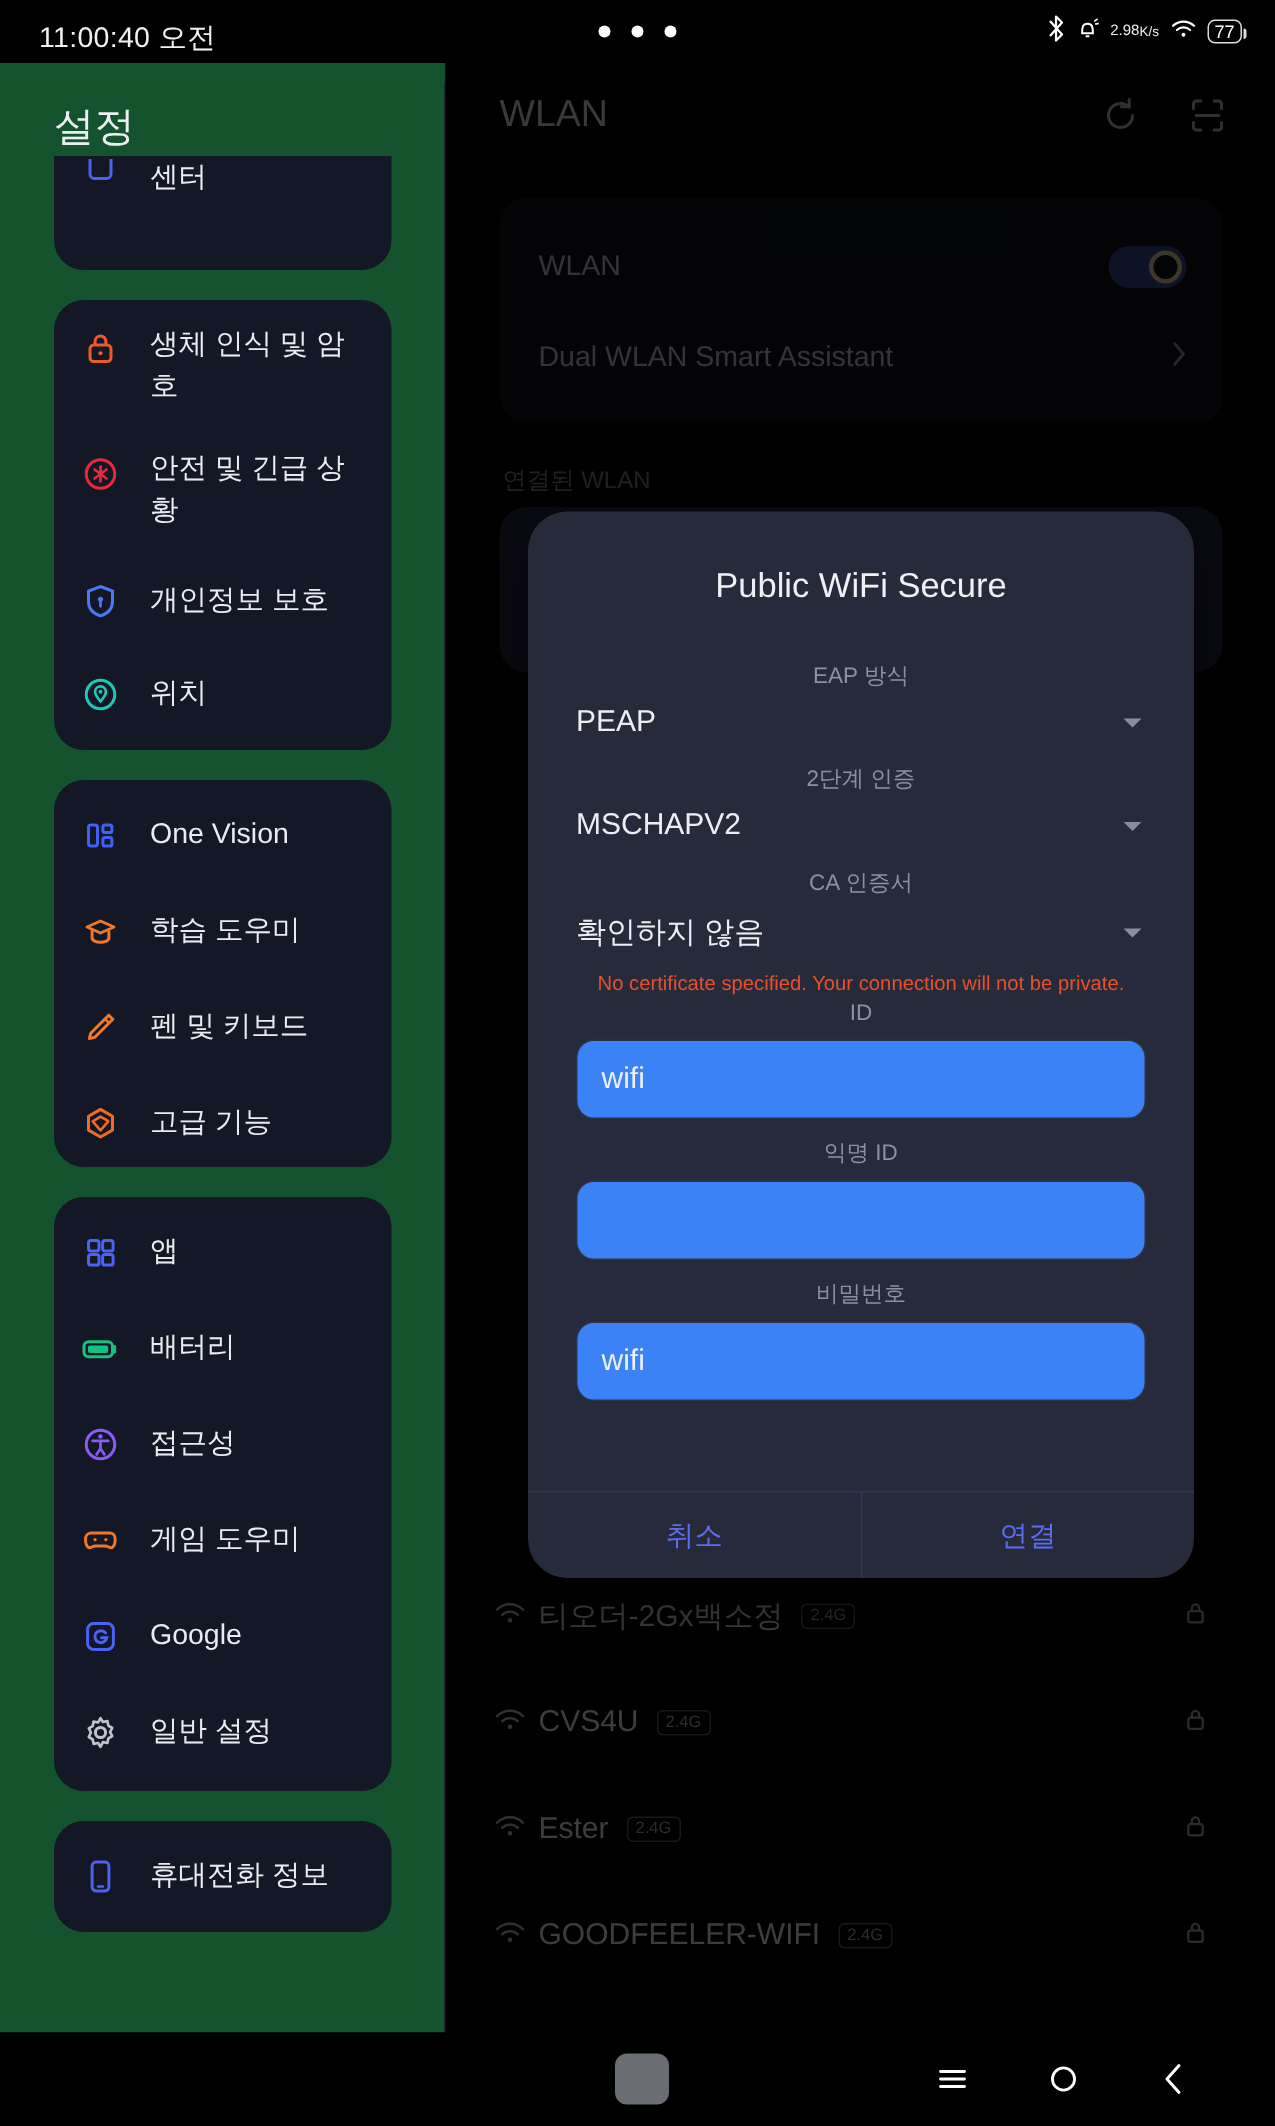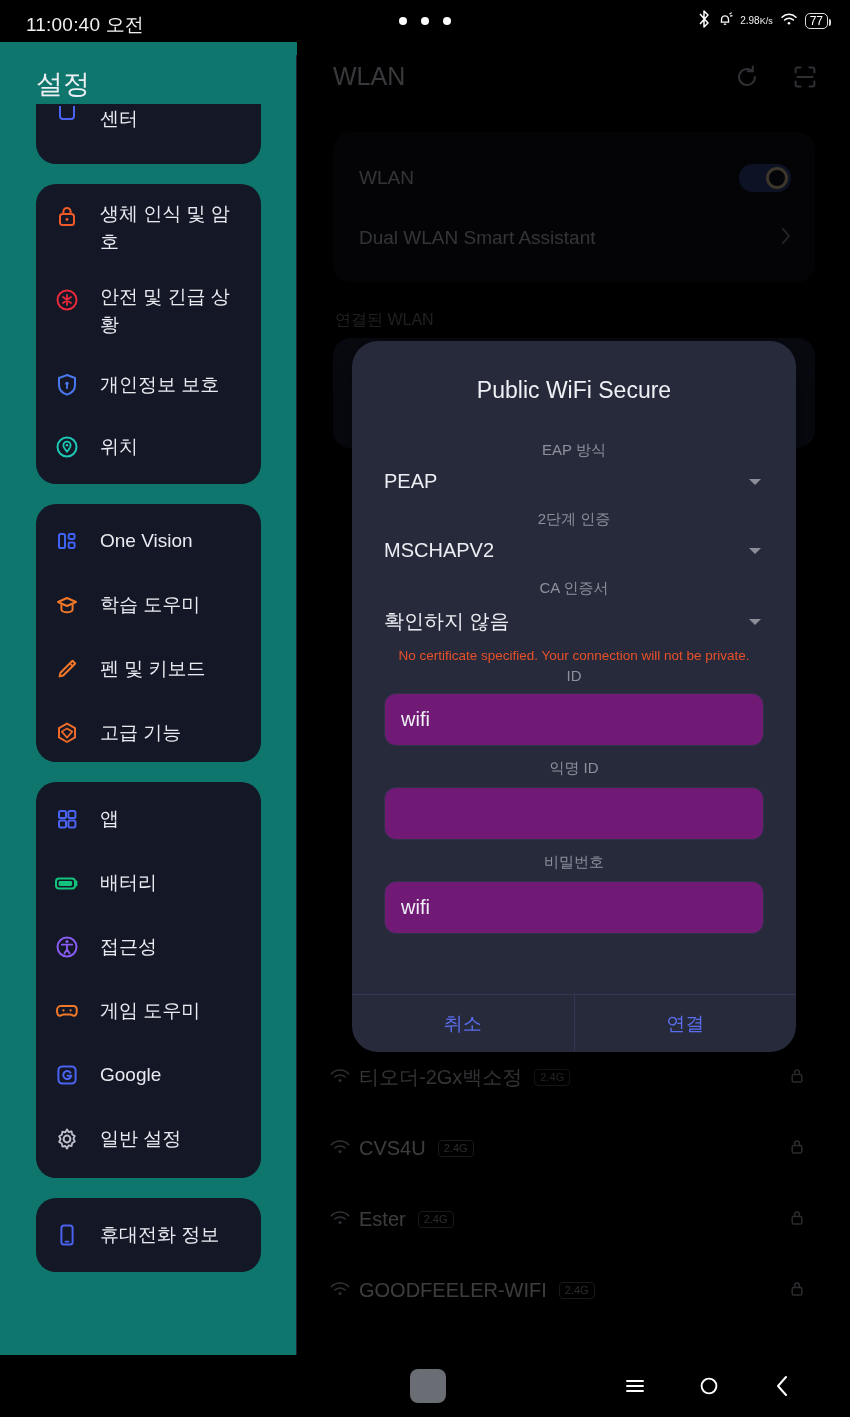--- a/index.html
+++ b/index.html
@@ -26,21 +26,21 @@
   .net-speed .v { font-size: 10px; }
   .net-speed .u { font-size: 9px; margin-top: 1px; }
   .battery {
     border: 1.6px solid #dcdce0; border-radius: 5px; padding: 1px 4px;
     font-size: 12px; color: #fff; line-height: 1; position: relative;
   }
   .battery::after { content:""; position:absolute; right:-4px; top:5px; width:2.5px; height:7px;
     background:#dcdce0; border-radius: 0 2px 2px 0; }
 
   
-  #sidebar { position: absolute; left: 0; top: 42px; width: 297px; height: 1313px; background: #0f766e;
+  #sidebar { position: absolute; left: 0; top: 42px; width: 297px; height: 1313px; background: #14532d;
     overflow: hidden; }
   #sidebar-title { position: absolute; left: 36px; top: 24px; font-size: 27px; color: #eceef2; font-weight: 500; }
   #sidebar-scroll { position: absolute; left: 0; top: 62px; width: 297px; }
   .nav-group {
     margin: 0 36px 20px 36px; background: #131726; border-radius: 20px; overflow: hidden;
   }
   .nav-group.clipped-top { border-radius: 0 0 20px 20px; }
   .nav-item { display: flex; align-items: center; gap: 18px; padding: 14px 16px; min-height: 44px; }
   .nav-item .ico { width: 30px; height: 30px; flex: 0 0 30px; display:flex; align-items:center; justify-content:center; }
   .nav-item .lbl { font-size: 19px; color: #e9ebf0; line-height: 1.45; }
@@ -86,21 +86,21 @@
   #dialog-body { position: absolute; left: 0; top: 78px; right: 0; bottom: 58px;
     padding: 0 32px; overflow: hidden; text-align: center; }
   .field-label { font-size: 15px; color: #8e919c; margin-top: 22px; }
   .select-row { display: flex; align-items: center; justify-content: space-between;
     padding: 10px 0 4px 0; }
   .select-row .val { font-size: 20px; color: #eceef3; }
   .caret { width: 0; height: 0; border-left: 6px solid transparent; border-right: 6px solid transparent;
     border-top: 6px solid #8b8e99; margin-right: 3px; }
   #cert-warning { font-size: 13.5px; color: #e8502a; margin-top: 8px; line-height: 1.3; }
   .text-input {
-    margin-top: 9px; height: 53px; background: #701a75; border: 1px solid #2e3348;
+    margin-top: 9px; height: 53px; background: #3b82f6; border: 1px solid #2e3348;
     border-radius: 12px; display: flex; align-items: center; padding: 0 16px;
     font-size: 20px; color: #eef0f5;
   }
   .fl-tight { margin-top: 13px; }
   #dialog-actions {
     position: absolute; left: 0; right: 0; bottom: 0; height: 58px; display: flex;
     border-top: 1px solid #333856;
   }
   #dialog-actions .btn { flex: 1; display: flex; align-items: center; justify-content: center;
     font-size: 19px; color: #5b6ef0; }
@@ -152,21 +152,21 @@
       <span class="battery">
         <span>77</span>
       </span>
     </div>
   </div>
 
   <div id="sidebar">
     <div id="sidebar-title">설정</div>
     <div id="sidebar-scroll">
 
-      <div class="nav-group clipped-top" style="margin-top:0;height:60px;">
+      <div class="nav-group clipped-top" style="margin-top:0;height:76px;">
         <div class="nav-item" style="padding-top:0;">
           <span class="ico">
             <svg width="24" height="26" viewBox="0 0 24 26">
                 <rect x="5" y="-6" width="14" height="19" rx="3" fill="none" stroke="#4a63f0" stroke-width="2"></rect>
               </svg>
           </span>
           <span class="lbl">센터</span>
         </div>
       </div>
 

